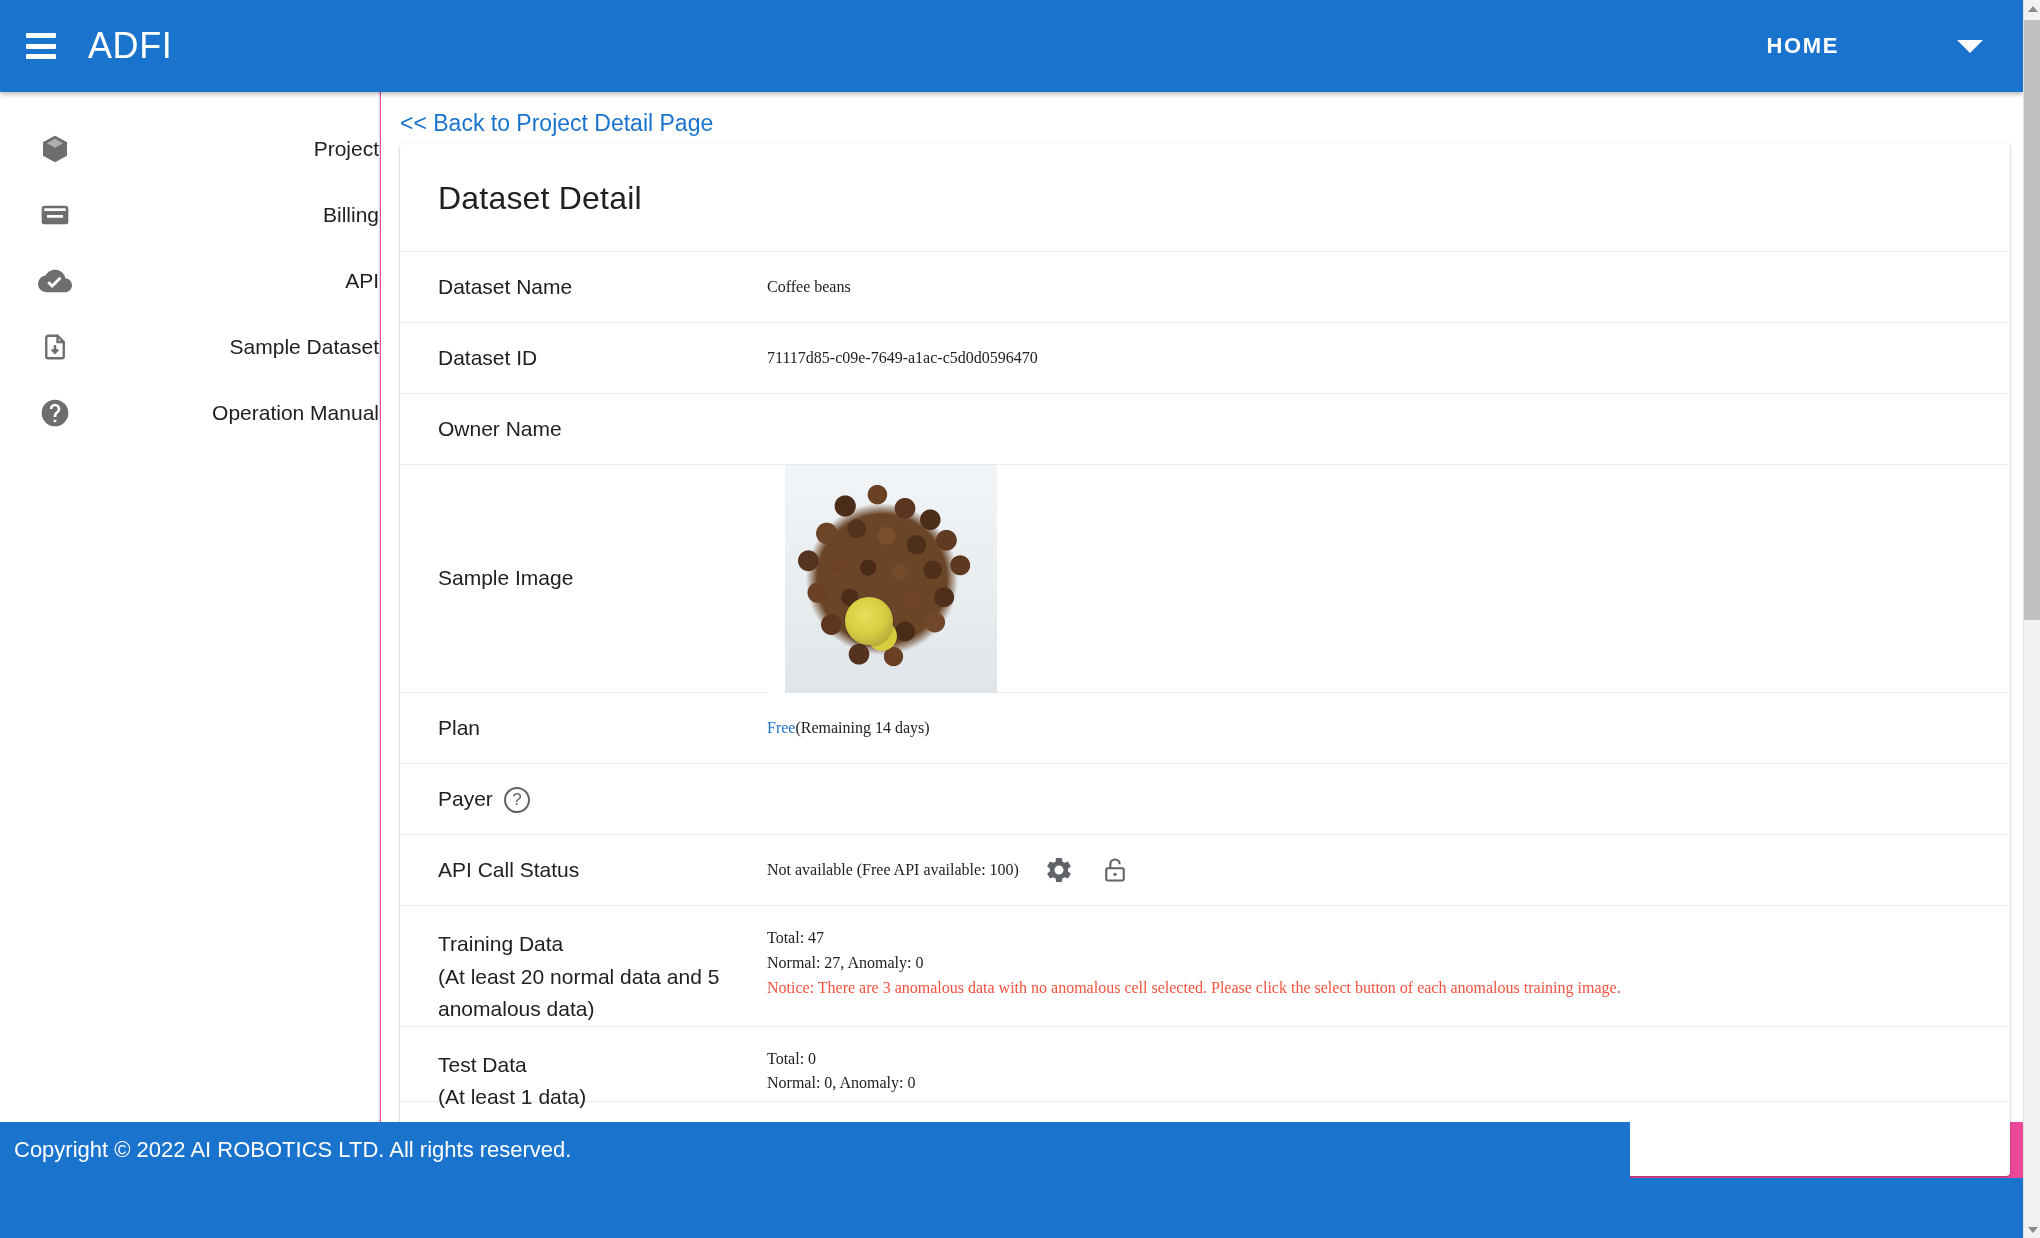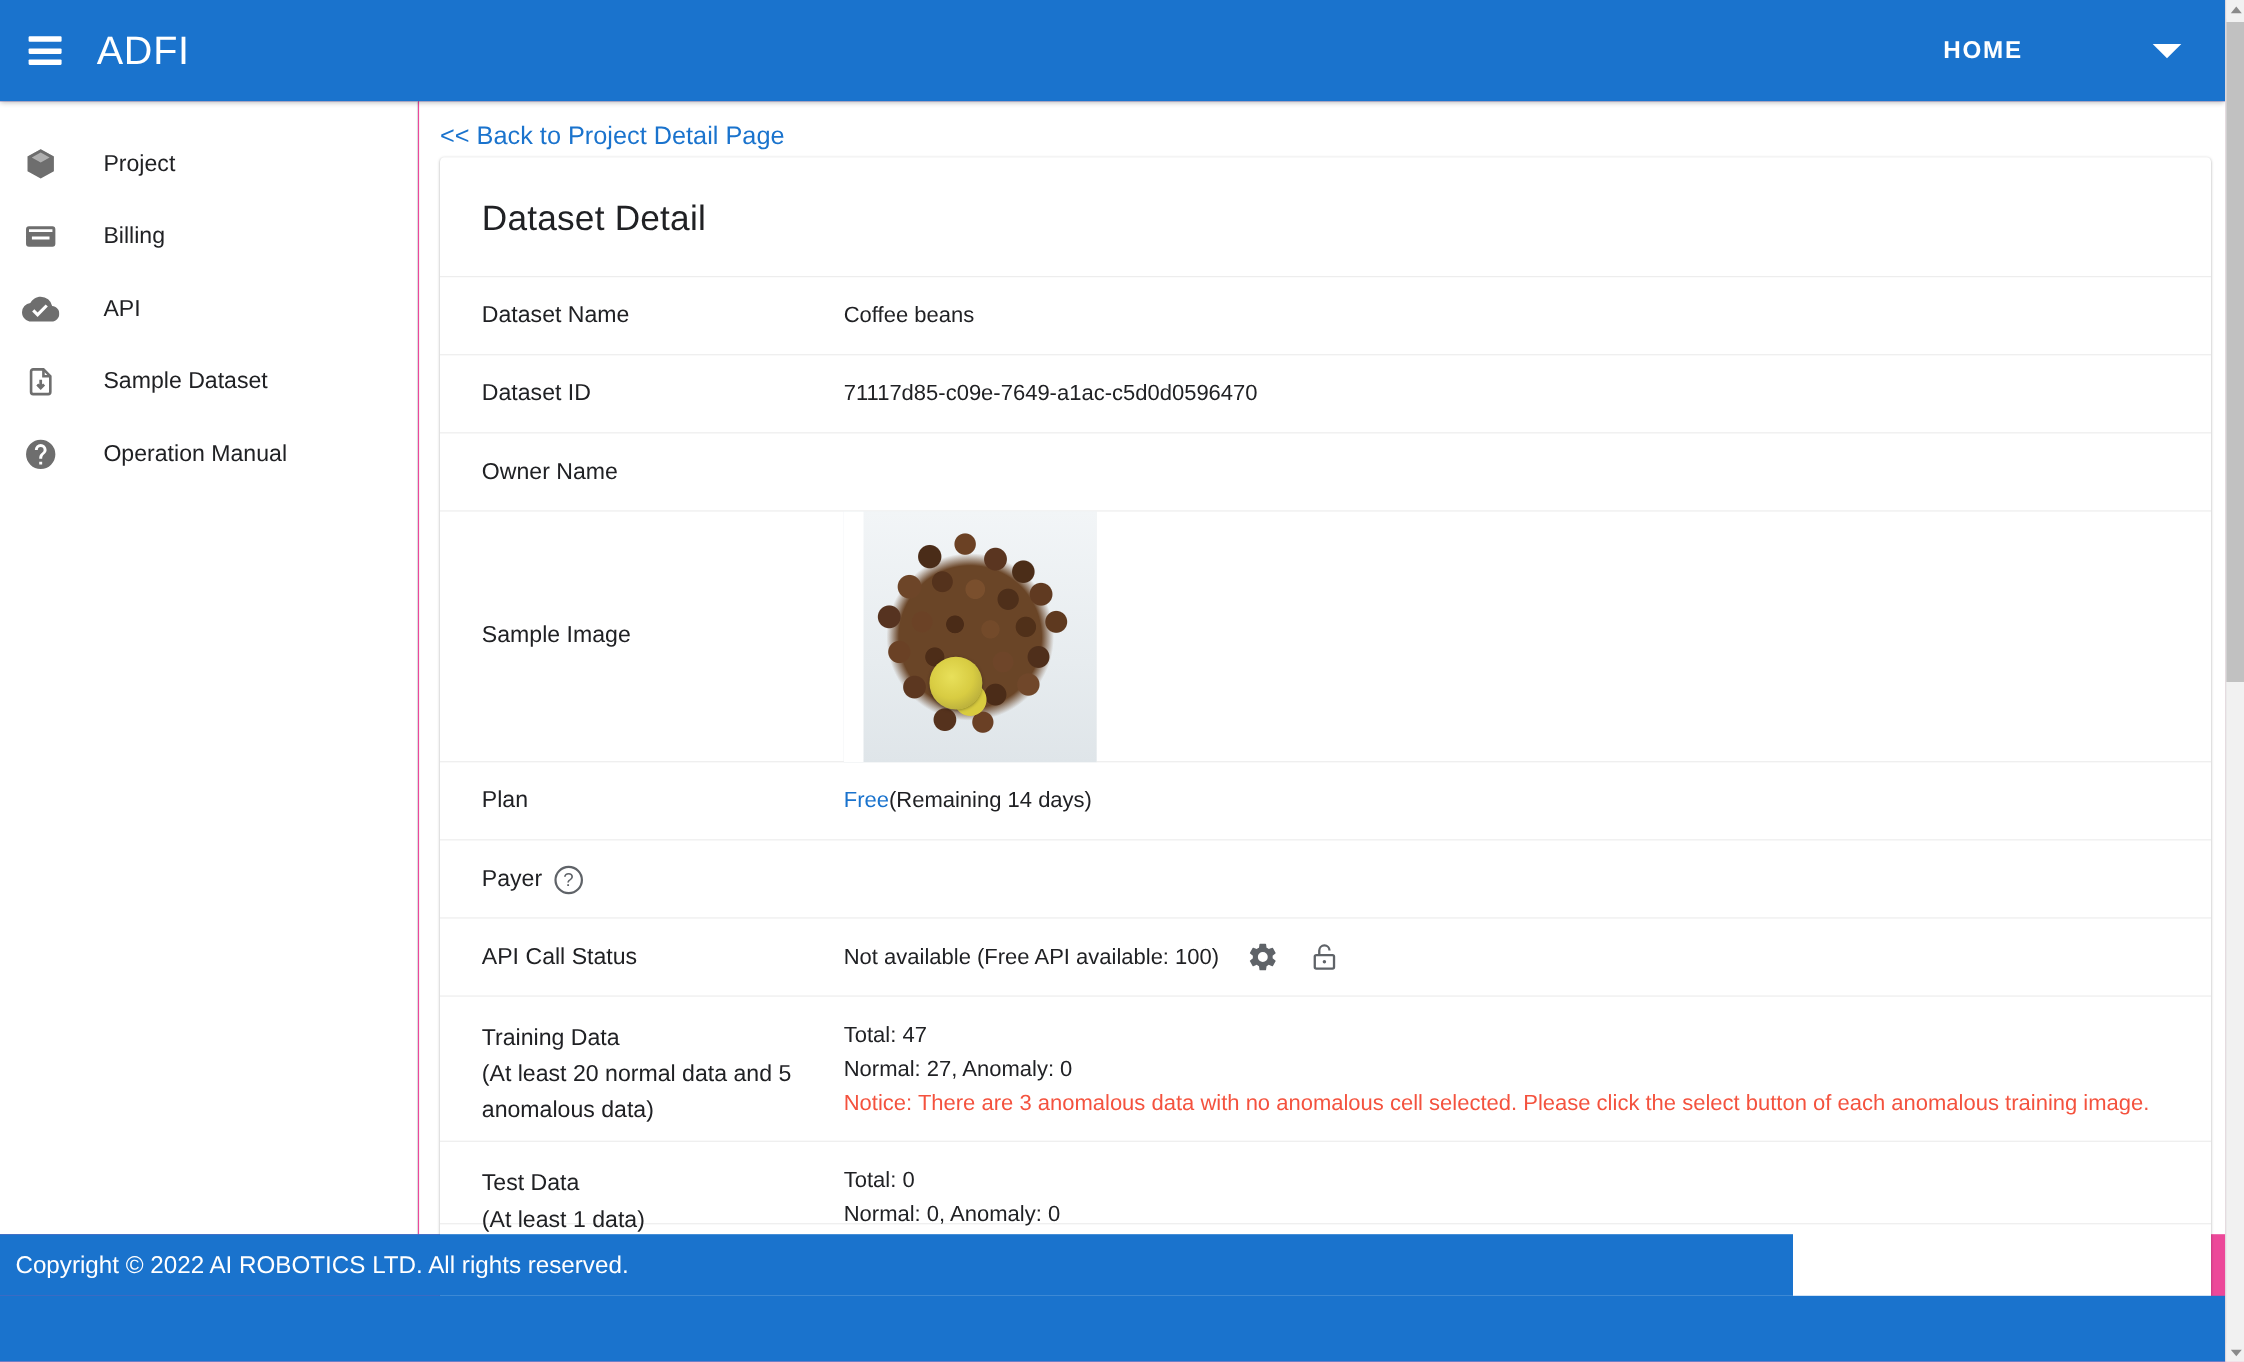--- a/index.html
+++ b/index.html
@@ -82,22 +82,23 @@
     height: 1030px;
     background: #ffffff;
     border-right: 1px solid #dadce0;
     padding-top: 24px;
     z-index: 10;
   }
   .side-item {
     display: flex;
     align-items: center;
     height: 66px;
-    padding-left: 20px;
-    cursor: pointer;
+    padding-left: 38px;
+    cursor: pointer;
+    justify-content: space-between;
   }
   .side-ico {
     width: 34px;
     height: 34px;
     flex: 0 0 34px;
     margin-right: 40px;
     display: flex;
     align-items: center;
     justify-content: center;
     color: #6e6e6e;
@@ -159,24 +160,25 @@
     display: flex;
     align-items: center;
     font-size: 21px;
     color: #202124;
     line-height: 1.55;
   }
   .dval {
     flex: 1 1 auto;
     display: flex;
     align-items: center;
-    font-size: 20px;
+    font-size: 16px;
     color: #202124;
     line-height: 1.55;
     padding-right: 24px;
+    font-family: Liberation Serif, serif;
   }
   .dkey-multi { display: block; padding-top: 22px; }
   .dval-multi { display: block; padding-top: 20px; padding-bottom: 18px; }
 
   .row-name   { height: 71px; }
   .row-id     { height: 71px; }
   .row-owner  { height: 71px; }
   .row-image  { height: 228px; }
   .row-plan   { height: 70px; }
   .row-payer  { height: 71px; }

